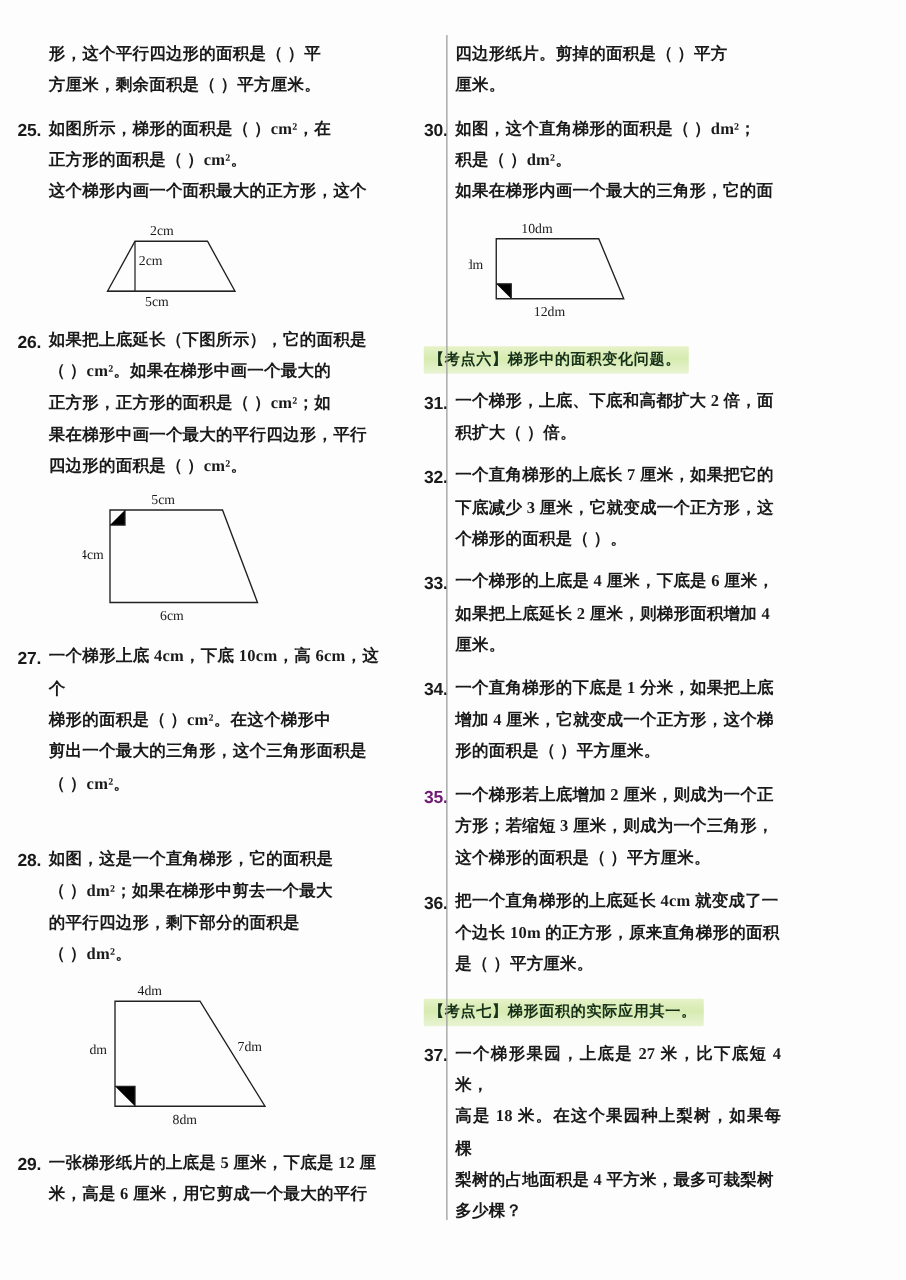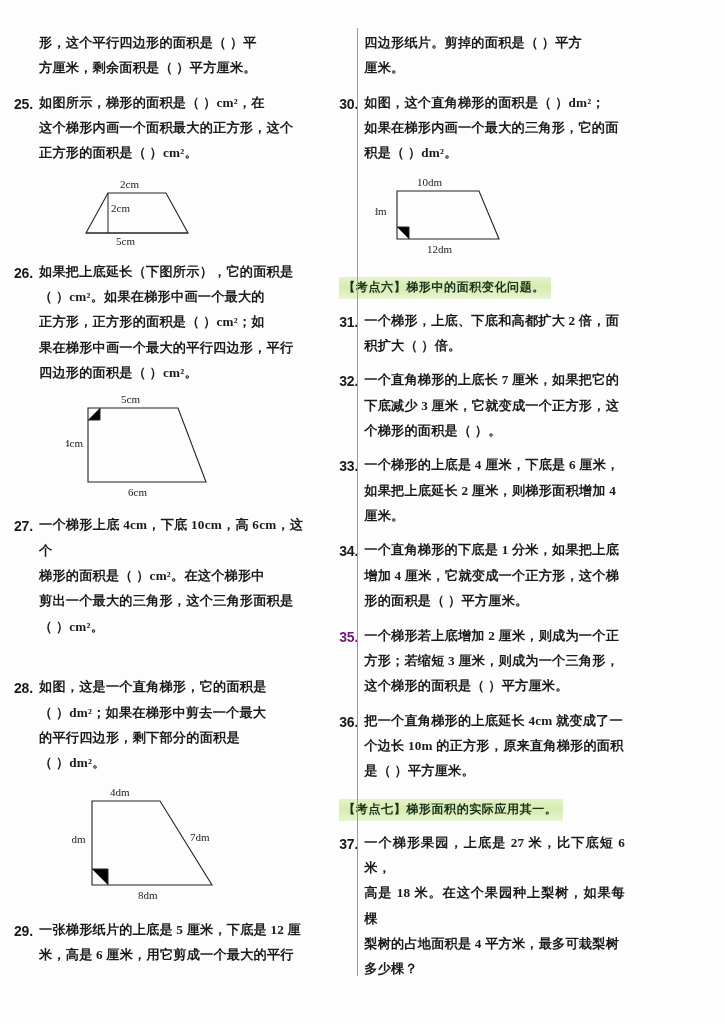--- a/index.html
+++ b/index.html
@@ -110,22 +110,22 @@
         <div class="body">
           <div>形，这个平行四边形的面积是（            ）平</div>
           <div>方厘米，剩余面积是（          ）平方厘米。</div>
         </div>
       </div>
 
       <div class="q">
         <div class="num">25.</div>
         <div class="body">
           <div>如图所示，梯形的面积是（          ）cm²，在</div>
+          <div>正方形的面积是（          ）cm²。</div>
           <div>这个梯形内画一个面积最大的正方形，这个</div>
-          <div>正方形的面积是（          ）cm²。</div>
         </div>
       </div>
 
       <div class="fig indent-a">
         <svg width="170" height="72" viewBox="0 0 170 72">
           <polygon class="shape" points="28,58 50,18 108,18 130,58"></polygon>
           <line class="hline" x1="50" y1="18" x2="50" y2="58"></line>
           <line class="hline" x1="28" y1="58" x2="130" y2="58"></line>
           <text class="lab" x="62" y="13">2cm</text>
           <text class="lab" x="53" y="37">2cm</text>
@@ -204,22 +204,22 @@
         <div class="body">
           <div>四边形纸片。剪掉的面积是（          ）平方</div>
           <div>厘米。</div>
         </div>
       </div>
 
       <div class="q">
         <div class="num">30.</div>
         <div class="body">
           <div>如图，这个直角梯形的面积是（          ）dm²；</div>
+          <div>积是（          ）dm²。</div>
           <div>如果在梯形内画一个最大的三角形，它的面</div>
-          <div>积是（          ）dm²。</div>
         </div>
       </div>
 
       <div class="fig indent-d">
         <svg width="200" height="84" viewBox="0 0 200 84">
           <polygon class="shape" points="22,16 104,16 124,64 22,64"></polygon>
           <polyline class="hline" points="22,52 34,52 34,64"></polyline>
           <text class="lab" x="42" y="11">10dm</text>
           <text class="lab" x="-8" y="40">8dm</text>
           <text class="lab" x="52" y="78">12dm</text>
@@ -283,21 +283,21 @@
         </div>
       </div>
 
       <div>
         <span class="kaodian">【考点七】梯形面积的实际应用其一。</span>
       </div>
 
       <div class="q">
         <div class="num">37.</div>
         <div class="body">
-          <div>一个梯形果园，上底是 27 米，比下底短 6 米，</div>
+          <div>一个梯形果园，上底是 27 米，比下底短 4 米，</div>
           <div>高是 18 米。在这个果园种上梨树，如果每棵</div>
           <div>梨树的占地面积是 4 平方米，最多可栽梨树</div>
           <div>多少棵？</div>
         </div>
       </div>
 
     </div>
   </div>
 </div>
 

